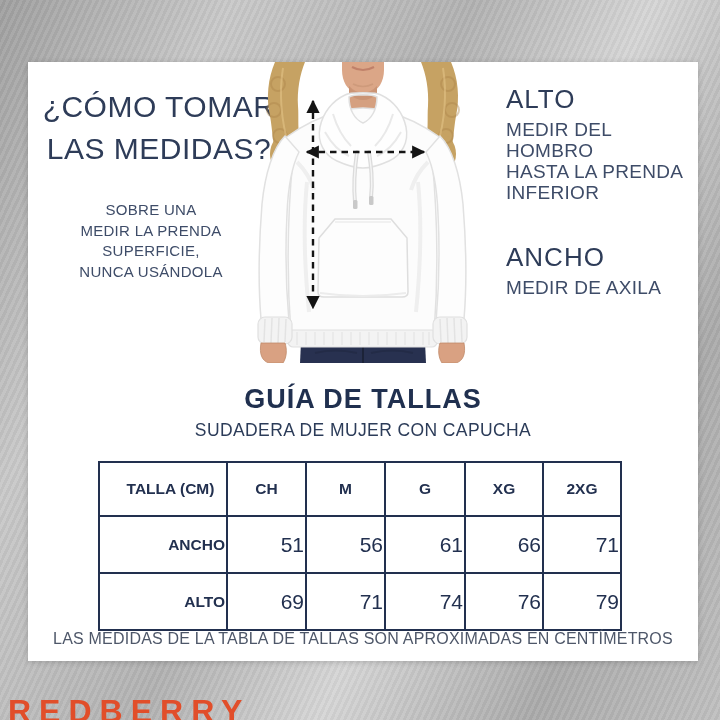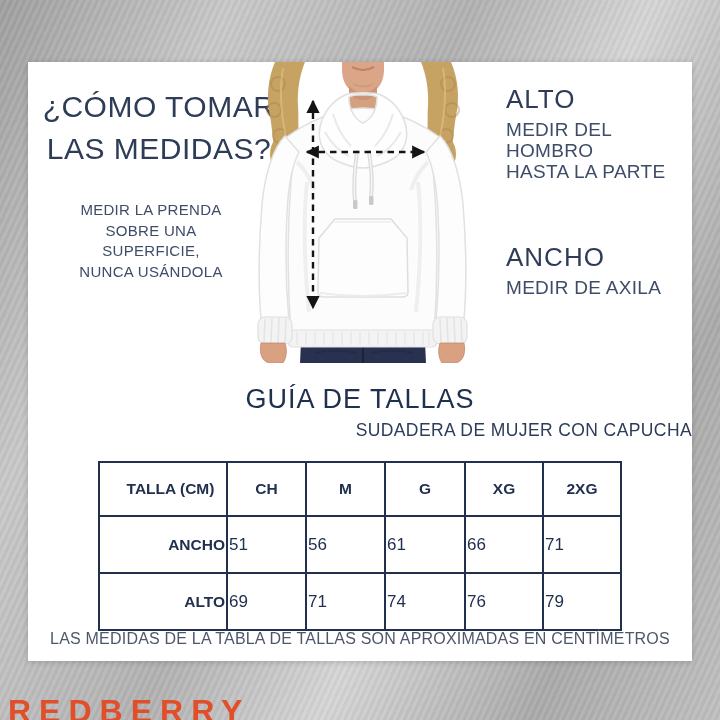--- a/index.html
+++ b/index.html
@@ -5,21 +5,21 @@
   html,body{margin:0;padding:0;}
   .stage{
     position:relative;width:720px;height:720px;overflow:hidden;
     font-family:"Liberation Sans","DejaVu Sans",sans-serif;
     background:
       repeating-linear-gradient(115deg, rgba(255,255,255,.05) 0 3px, rgba(0,0,0,.035) 3px 6px),
       linear-gradient(115deg,#a0a0a0 0%,#c9c9c9 22%,#b2b2b2 45%,#d6d6d6 62%,#ababab 82%,#c0c0c0 100%);
   }
   .panel{
     position:absolute;left:28px;top:62px;width:664px;height:599px;
-    background:#ffffff;box-shadow:0 1px 6px rgba(0,0,0,.18);
+    background:#ffffff;box-shadow:0 1px 6px rgba(0,0,0,.18);padding-left:6px;
   }
   
   .title-block{
     position:absolute;left:10px;top:24px;width:242px;text-align:center;
     color:#2e3c58;font-size:30px;line-height:42px;font-weight:300;letter-spacing:.5px;
   }
   .instruction-block{
     position:absolute;left:25px;top:138px;width:196px;text-align:center;
     color:#3e4c68;font-size:15px;line-height:20.5px;letter-spacing:.3px;font-weight:300;
   }
@@ -29,59 +29,59 @@
   .measure-section{position:absolute;left:478px;width:178px;color:#3e4c68;}
   .alto-section{top:21px;}
   .ancho-section{top:179px;}
   .measure-heading{
     font-size:26px;font-weight:300;color:#2e3c58;letter-spacing:1px;line-height:32px;margin:0 0 4px 0;
   }
   .measure-line{font-size:19px;line-height:21px;letter-spacing:.3px;font-weight:300;}
   
   .guide-title{
     position:absolute;left:0;right:0;top:322px;text-align:center;
-    font-size:27px;font-weight:normal;color:#20304f;letter-spacing:1px;
+    font-size:27px;font-weight:bold;color:#20304f;letter-spacing:1px;
   }
   .guide-subtitle{
-    position:absolute;left:0;right:0;top:358px;text-align:right;
+    position:absolute;left:0;right:0;top:358px;text-align:center;
     font-size:17.5px;color:#2c3c59;letter-spacing:.4px;
   }
   table.size-table{
     position:absolute;left:70px;top:399px;width:522px;
     border-collapse:collapse;table-layout:fixed;
   }
   table.size-table th,table.size-table td{
     border:2.5px solid #22304f;color:#22304f;
   }
   table.size-table thead th{height:50px;font-size:15.5px;font-weight:bold;text-align:center;}
   table.size-table tbody td{height:53px;}
   .label-cell{text-align:right;padding-left:16px;font-size:15.5px;font-weight:bold;}
-  .value-cell{text-align:left;font-size:17px;font-weight:400;color:#2c3a57;}
+  .value-cell{text-align:right;font-size:21px;font-weight:400;color:#2c3a57;}
   .note{
     position:absolute;left:0;right:0;top:568px;text-align:center;
     font-size:16px;color:#4e5769;letter-spacing:.2px;font-weight:300;
   }
   .brand{
     position:absolute;left:0;right:0;top:673px;text-align:left;
     font-size:32px;font-weight:bold;color:#e14e2a;letter-spacing:8px;padding-left:8px;margin-top:20px;
   }
 </style>
 </head>
 <body>
 
 <div class="stage">
   <div class="panel">
 
     <div class="title-block">
       <div>¿CÓMO TOMAR</div>
       <div>LAS MEDIDAS?</div>
     </div>
     <div class="instruction-block">
+      <div>SOBRE UNA</div>
       <div>MEDIR LA PRENDA</div>
-      <div>SOBRE UNA</div>
       <div>SUPERFICIE,</div>
       <div>NUNCA USÁNDOLA</div>
     </div>
 
     <div class="figure">
       <svg viewBox="0 0 235 301" width="235" height="301" xmlns="http://www.w3.org/2000/svg">
         <defs>
           <marker id="ah" viewBox="0 0 10 10" refX="9" refY="5" markerWidth="5.5" markerHeight="5.5" orient="auto-start-reverse">
             <path d="M0 0 L10 5 L0 10 Z" fill="#141414"></path>
           </marker>
@@ -187,21 +187,22 @@
         </g>
         <g>
           <line x1="62" y1="90" x2="179" y2="90" stroke="#141414" stroke-width="2.4" stroke-dasharray="6.5 5" marker-start="url(#ah)" marker-end="url(#ah)"></line>
         </g>
       </svg>
     </div>
 
     <div class="measure-section alto-section">
       <div class="measure-heading">ALTO</div>
       <div class="measure-line">MEDIR DEL HOMBRO</div>
-      <div class="measure-line">HASTA LA PARTE</div>
+      <div class="measure-line">HASTA LA PRENDA</div>
+      <div class="measure-line">INFERIOR</div>
     </div>
     <div class="measure-section ancho-section">
       <div class="measure-heading">ANCHO</div>
       <div class="measure-line">MEDIR DE AXILA</div>
     </div>
 
     <div class="guide-title">GUÍA DE TALLAS</div>
     <div class="guide-subtitle">SUDADERA DE MUJER CON CAPUCHA</div>
 
     <table class="size-table">

